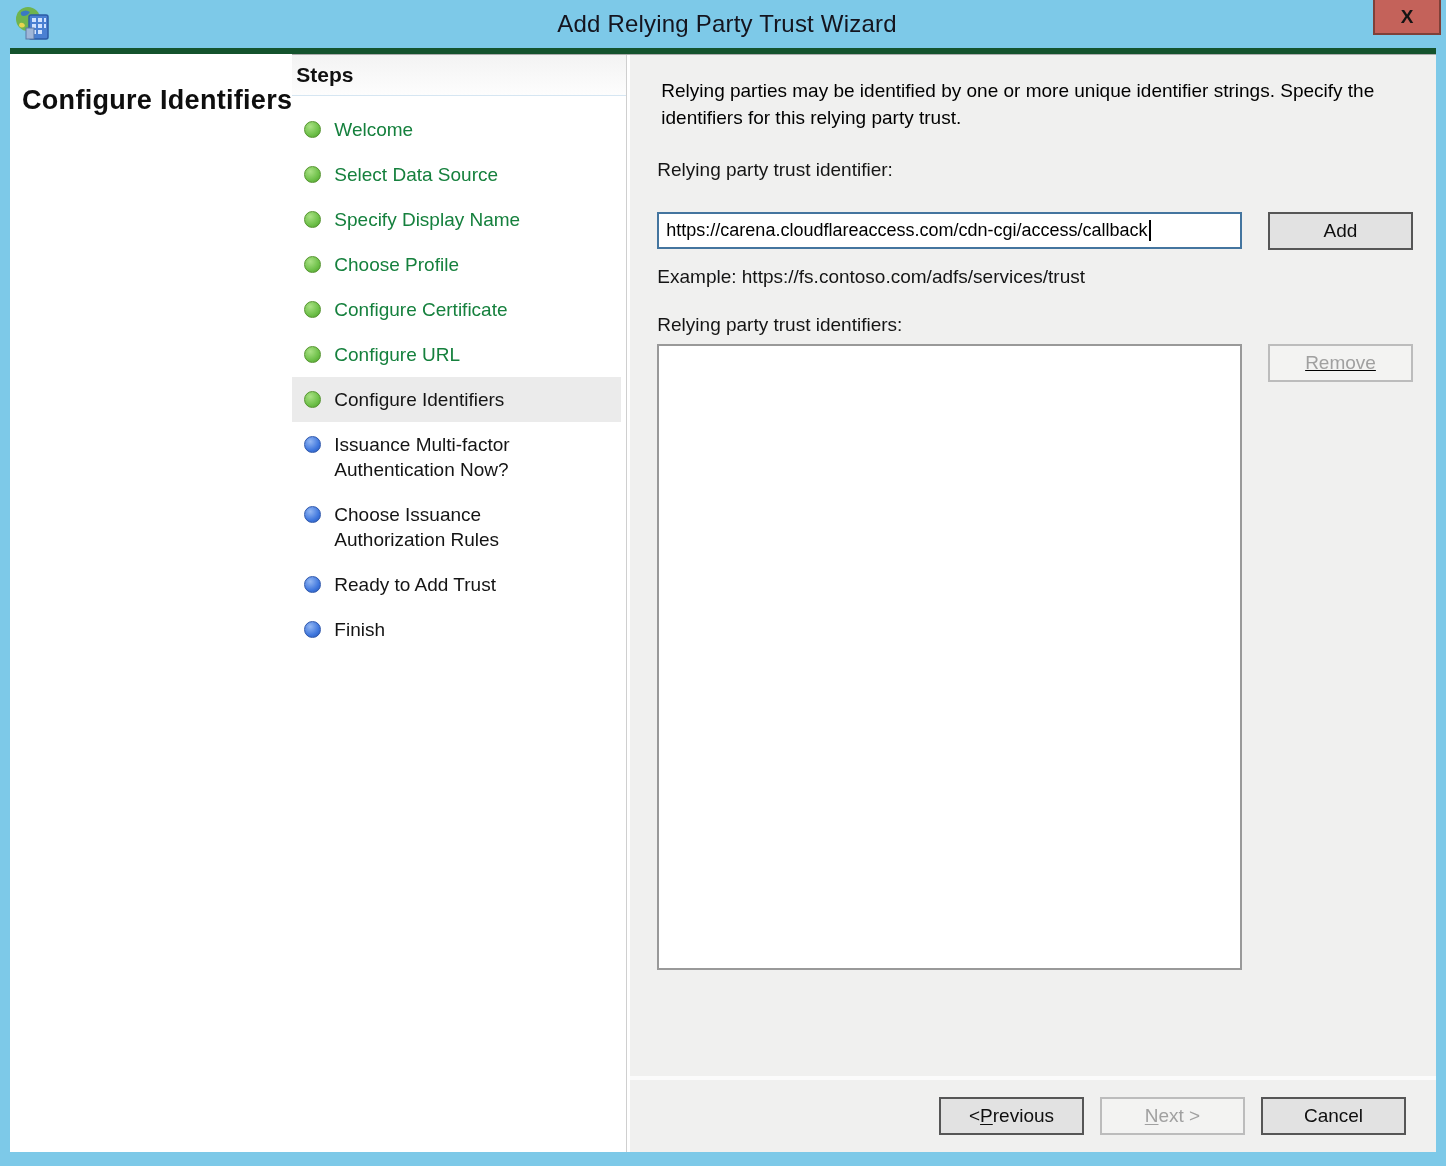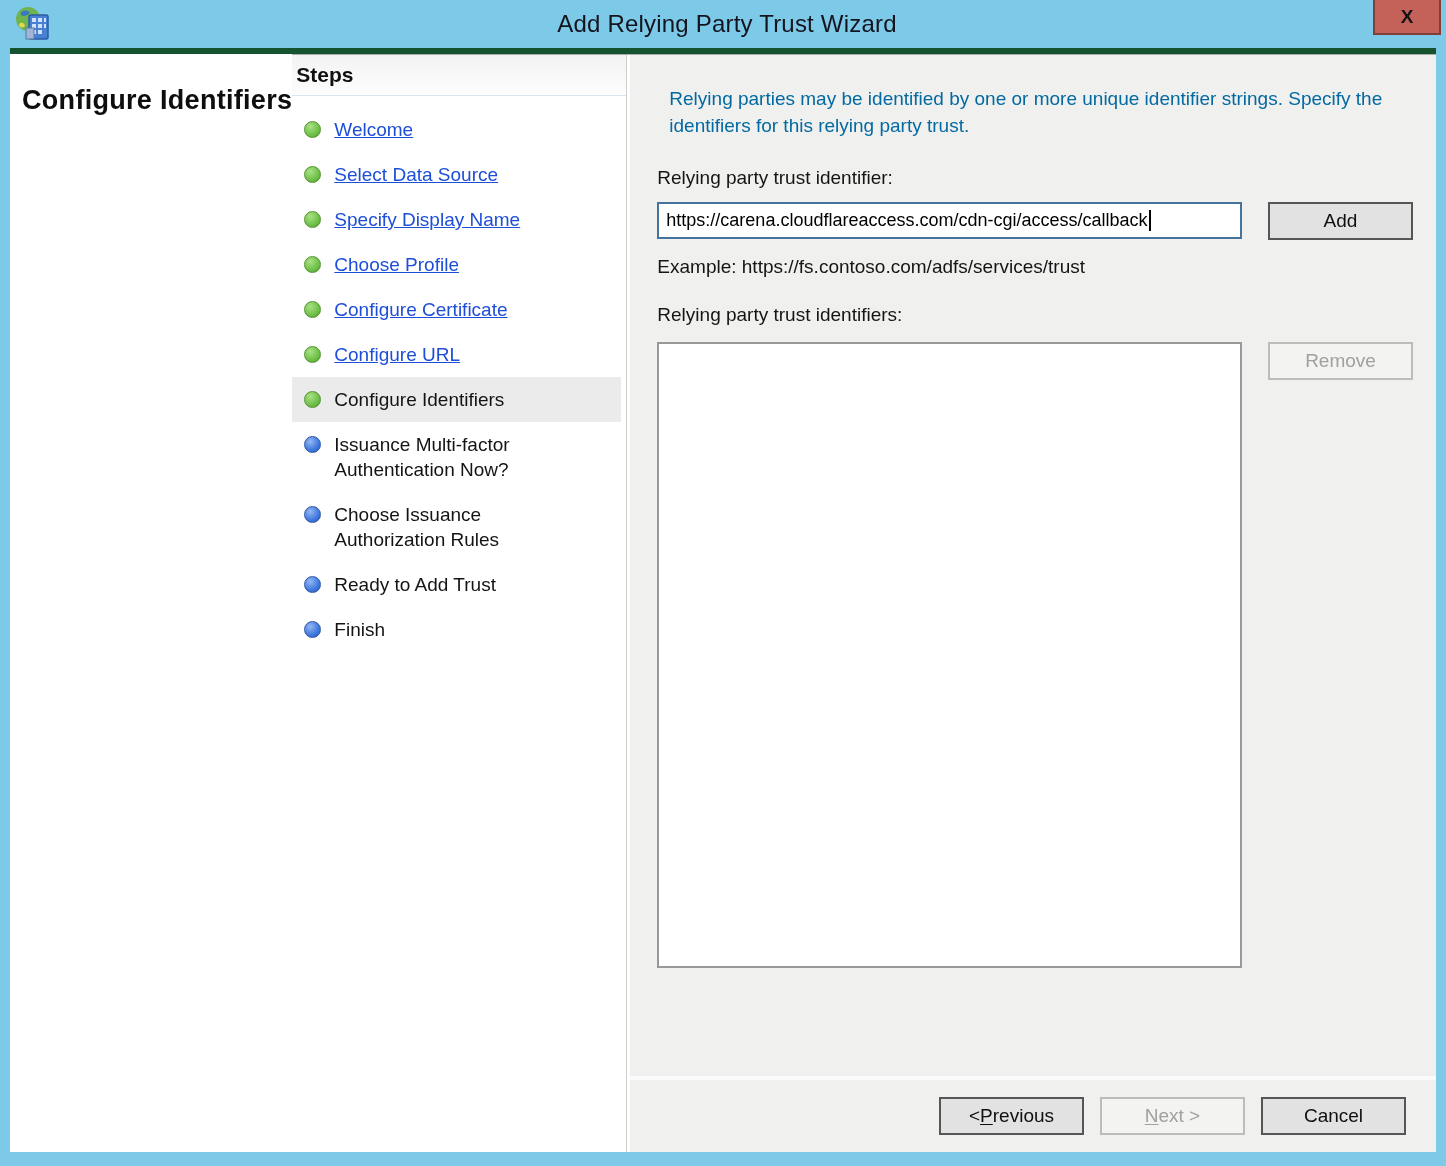--- a/index.html
+++ b/index.html
@@ -22,33 +22,33 @@
 
   
   .sidebar{width:334px;flex:none;background:#ffffff;border-right:1px solid #cfcfcf;}
   .steps-header{height:40px;line-height:40px;padding-left:4px;font-size:21px;font-weight:bold;color:#101010;background:linear-gradient(#f3f3f3,#fdfdfd);border-bottom:1px solid #d6e6f2;}
   .steps-list{padding-top:11px;}
   .step{display:flex;align-items:flex-start;gap:13px;padding:10px 14px 10px 12px;}
   .bullet{width:15px;height:15px;border-radius:50%;flex:none;margin-top:4px;}
   .step.completed .bullet,.step.current .bullet{background:radial-gradient(circle at 35% 30%,#a9e184,#6cbf47 62%,#4e9a30);border:1px solid #54942e;}
   .step.upcoming .bullet{background:radial-gradient(circle at 35% 30%,#93b7f3,#3e76dd 62%,#2756b2);border:1px solid #2e57ab;}
   .step-label{font-size:19px;line-height:25px;color:#141414;max-width:252px;}
-  .step.completed .step-label{color:#1d4ed8;cursor:pointer;text-decoration:underline;}
+  .step.completed .step-label{color:#15803d;cursor:pointer;}
   .step.current{background:#ebebeb;margin-right:5px;}
 
   
   .main{flex:1;display:flex;flex-direction:column;min-width:0;margin-left:3px;}
   .content{flex:1;background:#f0f0ef;padding:18px 23px 0 27px;min-height:0;}
-  .intro{margin:12px;max-width:1022px;font-size:19px;line-height:27px;color:#0369a1;}
+  .intro{margin:4px;max-width:1022px;font-size:19px;line-height:27px;color:#000000;}
   .field-label{font-size:19px;color:#151515;}
   .label-identifier{margin-top:28px;}
   .label-identifiers{margin-top:26px;}
   .row{display:flex;align-items:flex-start;}
-  .row-input{margin-top:13px;}
-  .row-list{margin-top:16px;}
+  .row-input{margin-top:31px;}
+  .row-list{margin-top:8px;text-decoration:underline;}
   .text-input{flex:1;height:33px;background:#ffffff;border:2px solid #44759f;display:flex;align-items:center;padding:0 7px;font-size:18px;color:#000;cursor:text;white-space:nowrap;overflow:hidden;}
   .caret{display:inline-block;width:2px;height:21px;background:#000;margin-left:1px;}
   .listbox{flex:1;height:622px;background:#ffffff;border:2px solid #999999;}
   .example{margin-top:16px;font-size:19px;color:#151515;}
 
   
   .btn{width:145px;height:38px;flex:none;background:#e2e2e2;border:2px solid #565656;display:flex;align-items:center;justify-content:center;font-size:19px;color:#0f0f0f;cursor:pointer;box-sizing:border-box;font-family:"Liberation Sans",sans-serif;}
   .btn.disabled{background:#f3f3f2;border-color:#bcbcbc;color:#a0a0a0;cursor:default;}
   .side-btn{margin-left:26px;text-align:right;}
 

